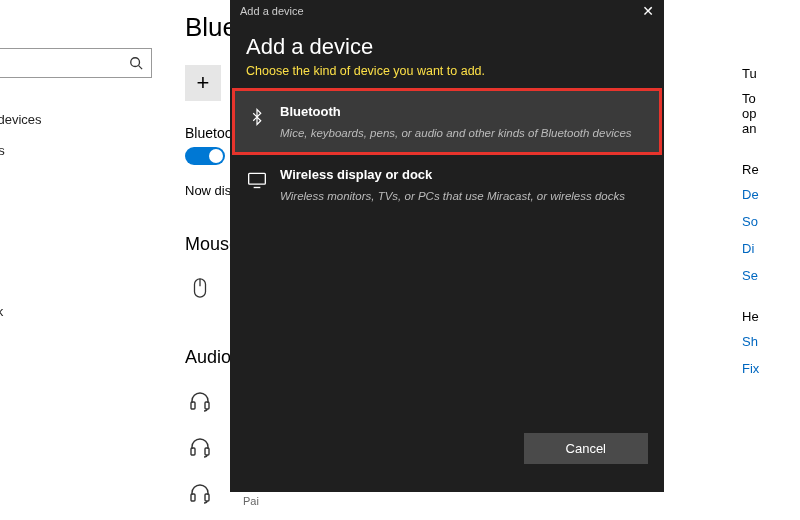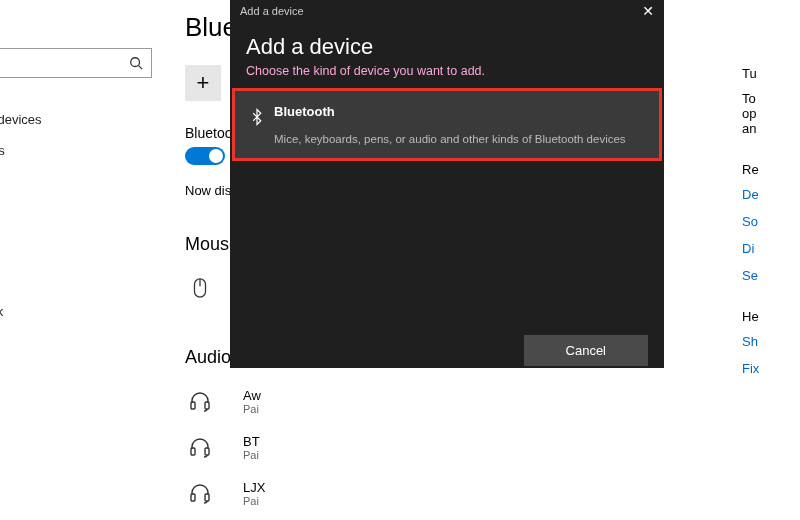--- a/index.html
+++ b/index.html
@@ -29,33 +29,33 @@
   .dev-icon svg { stroke: #333; fill: none; stroke-width: 1.4; }
   .dev-txt .name { font-size: 13px; }
   .dev-txt .sub { font-size: 11px; color: #666; }
 
   
   .right { position: absolute; right: -2px; top: 40px; width: 60px; font-size: 13px; overflow: hidden; }
   .right .hd { font-weight: 400; margin-bottom: 10px; margin-top: 26px; }
   .right .lnk { color: #0067c0; margin-bottom: 12px; white-space: nowrap; }
 
   
-  .modal { position: absolute; left: 230px; top: 0; width: 434px; height: 368px; background: #1f1f1f; color: #fff; }
+  .modal { position: absolute; left: 230px; top: 0; width: 434px; height: 492px; background: #1f1f1f; color: #fff; }
   .modal-title-bar { height: 22px; display: flex; align-items: center; justify-content: space-between; padding: 0 10px; font-size: 11px; color: #ccc; }
   .close-x { font-size: 14px; color: #fff; cursor: pointer; }
   .modal-h { font-size: 22px; font-weight: 400; padding: 12px 16px 4px; }
-  .modal-sub { font-size: 12.5px; color: #f9a8d4; padding: 0 16px 12px; }
+  .modal-sub { font-size: 12.5px; color: #fde047; padding: 0 16px 12px; }
   .options { padding: 0 4px; }
-  .opt { display: flex; gap: 6px; padding: 14px 12px; align-items: flex-start; cursor: pointer; }
+  .opt { display: flex; gap: 12px; padding: 14px 12px; align-items: flex-start; cursor: pointer; }
   .opt.highlight { background: #3a3a3a; outline: 3px solid #e7342c; outline-offset: -1px; }
   .opt-icon { width: 22px; height: 22px; display:flex;align-items:center;justify-content:center; flex-shrink:0; margin-top:2px;}
   .opt-icon svg { stroke:#fff; fill:none; stroke-width:1.6; }
   .opt-title { font-size: 13px; font-weight: 600; }
-  .opt-desc { font-size: 11.5px; color: #bbb; margin-top: 14px; }
-  .modal-footer { position: absolute; bottom: 2px; right: 16px; }
+  .opt-desc { font-size: 11.5px; color: #bbb; margin-top: 8px; font-style: italic; }
+  .modal-footer { position: absolute; bottom: 28px; right: 16px; }
   .btn-cancel { background: #4a4a4a; color: #fff; border: none; padding: 8px 42px; font-size: 13px; cursor: pointer; }
 </style>
 </head>
 <body>
 
 <div class="vline"></div>
 
 <div class="left-col">
   <div class="search">
     <svg viewBox="0 0 16 16">
@@ -168,17 +168,29 @@
       <div class="opt-icon">
           <svg viewBox="0 0 24 24" width="18" height="18">
             <path d="M7 7l10 10-5 5V2l5 5L7 17"></path>
           </svg>
         </div>
       <div>
         <div class="opt-title">Bluetooth</div>
         <div class="opt-desc">Mice, keyboards, pens, or audio and other kinds of Bluetooth devices</div>
       </div>
     </div>
+    <div class="opt">
+      <div class="opt-icon">
+          <svg viewBox="0 0 24 24" width="20" height="20">
+            <rect x="2" y="4" width="20" height="13" rx="1"></rect>
+            <line x1="8" y1="21" x2="16" y2="21"></line>
+          </svg>
+        </div>
+      <div>
+        <div class="opt-title">Wireless display or dock</div>
+        <div class="opt-desc">Wireless monitors, TVs, or PCs that use Miracast, or wireless docks</div>
+      </div>
+    </div>
   </div>
   <div class="modal-footer">
     <button class="btn-cancel">Cancel</button>
   </div>
 </div>
 
 </body></html>

